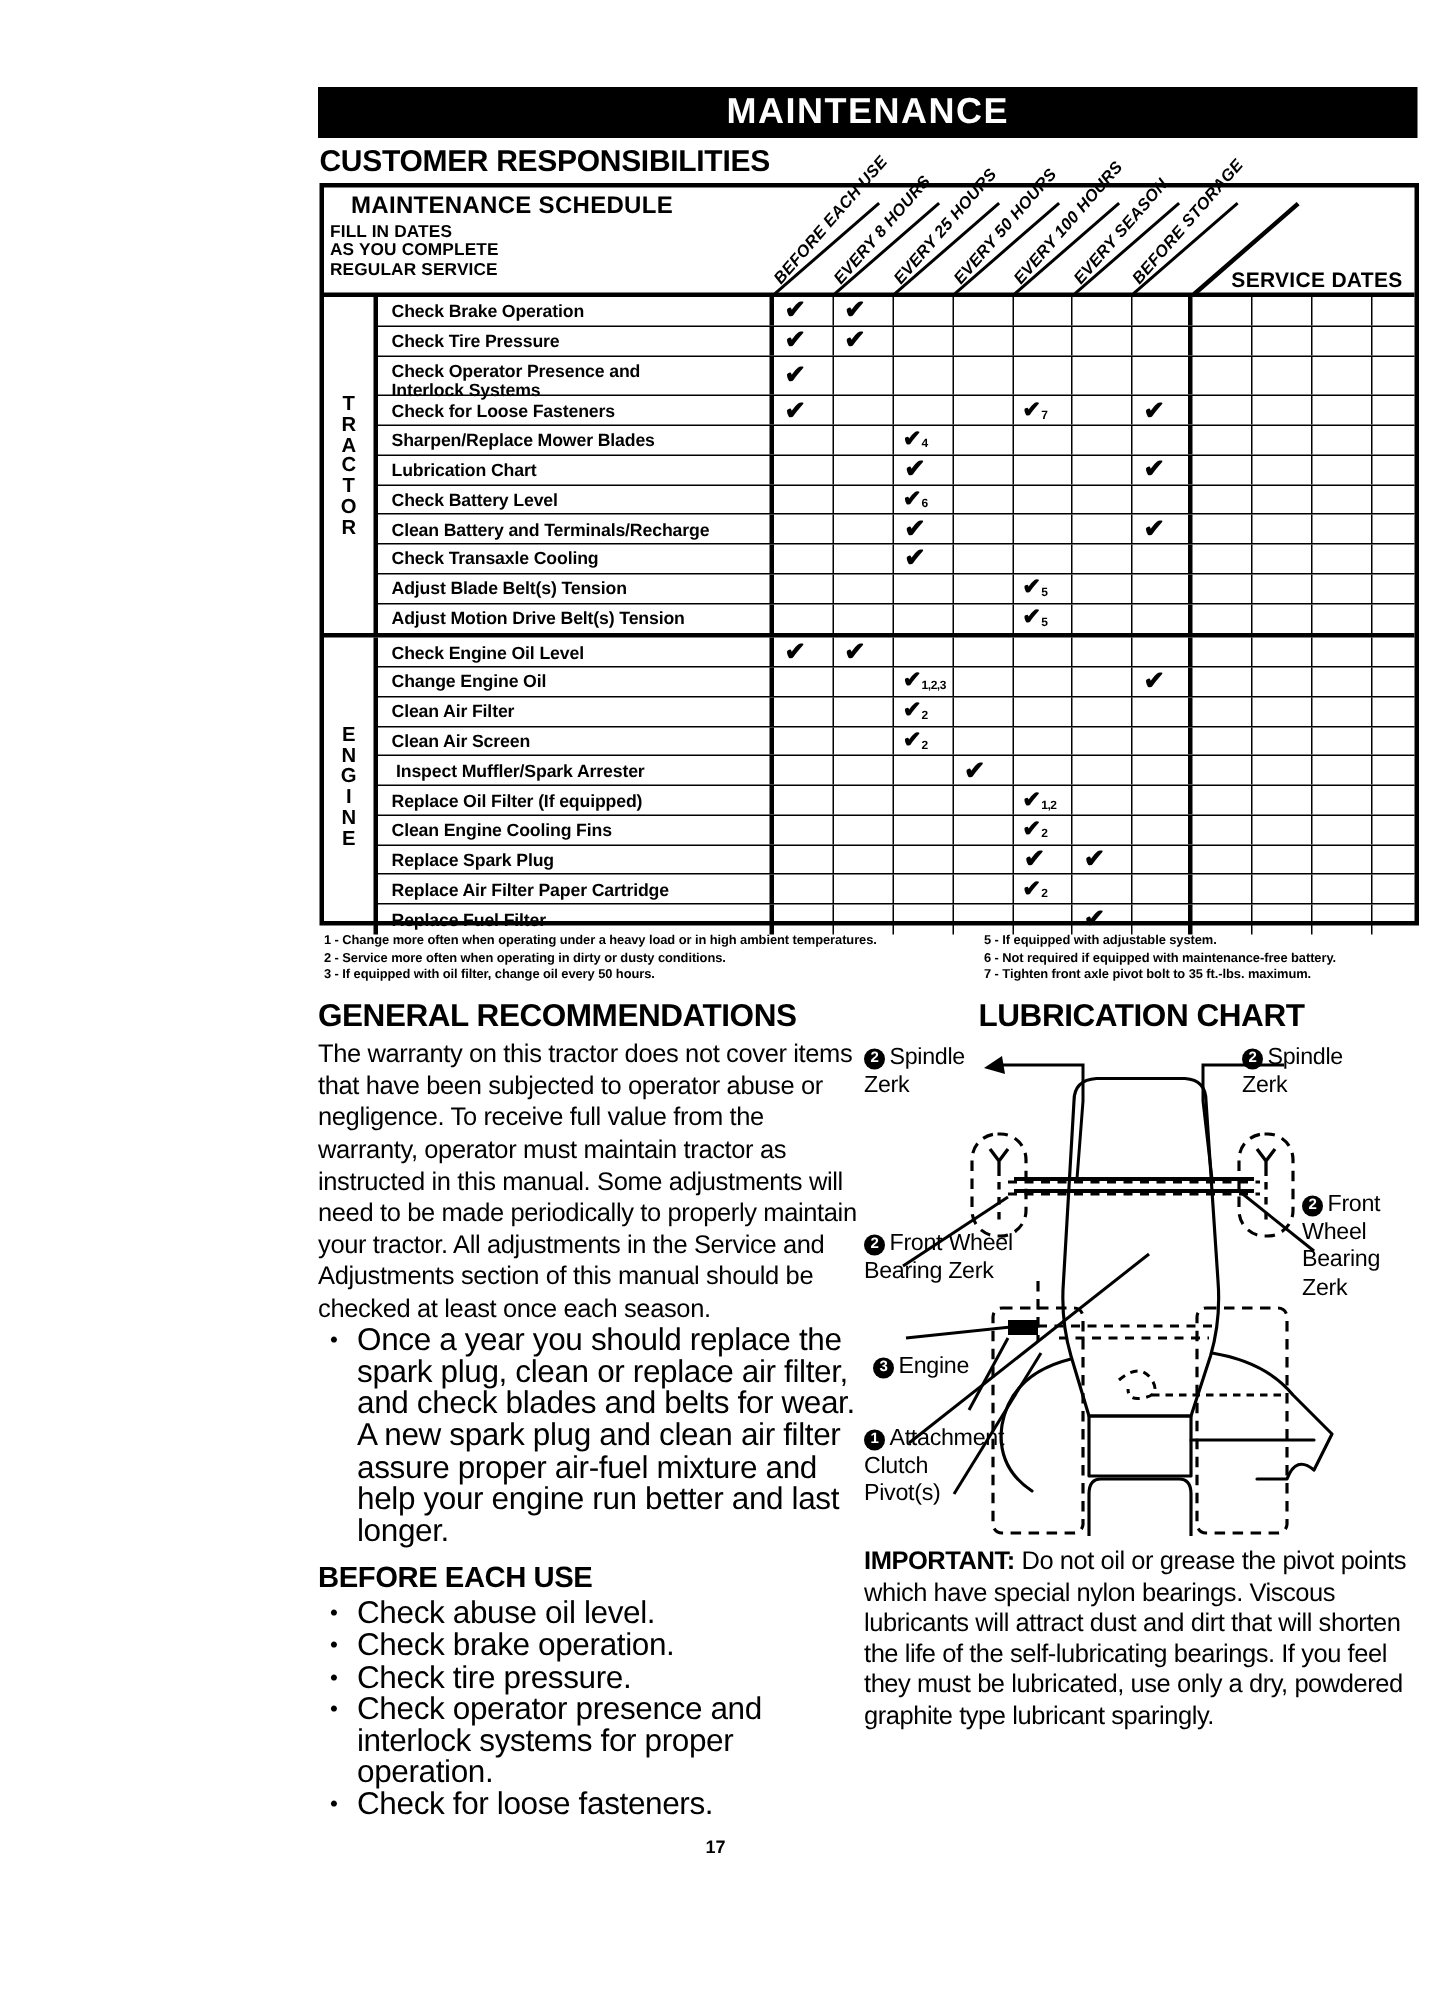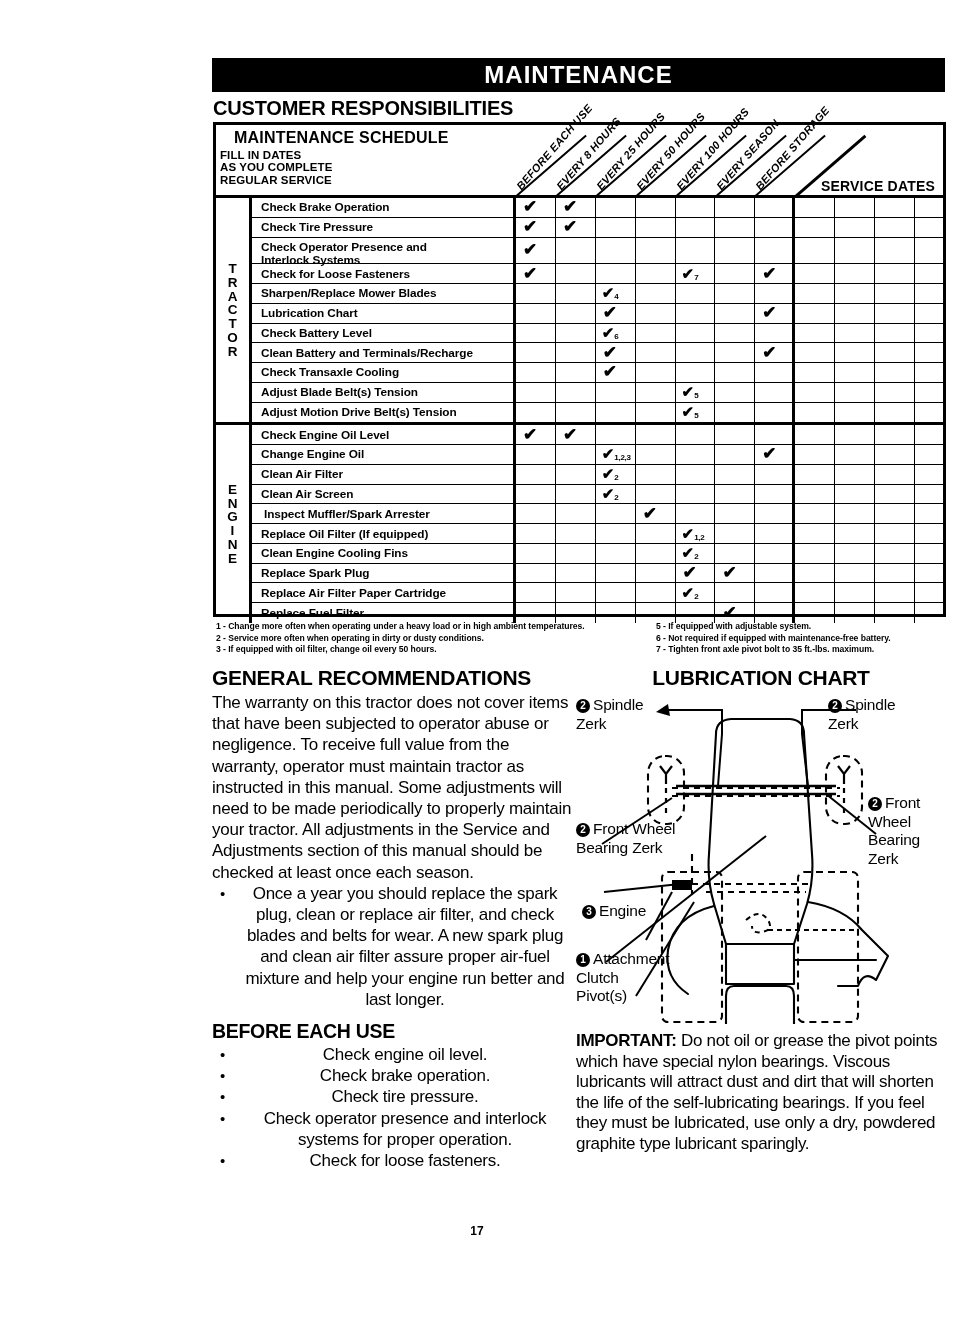--- a/index.html
+++ b/index.html
@@ -100,22 +100,22 @@
 
   h2.sec{
     margin:0 0 2px 0;font-size:21px;font-weight:bold;letter-spacing:-0.3px;
   }
   h2.sec.ctr{text-align:center;}
   p.body{
     margin:0;font-size:17px;line-height:21.2px;letter-spacing:-0.25px;
   }
   ul.bl{margin:0;padding:0;list-style:none;}
   ul.bl li{
-    position:relative;padding-left:26px;font-size:17px;line-height:21.2px;
-    letter-spacing:-0.25px;margin-top:0px;text-align:center;
+    position:relative;padding-left:26px;font-size:21px;line-height:21.2px;
+    letter-spacing:-0.25px;margin-top:0px;
   }
   ul.bl li:before{
     content:"\2022";position:absolute;left:8px;top:0;font-size:15px;
   }
   h2.sec2{margin:10px 0 1px 0;font-size:19.5px;font-weight:bold;letter-spacing:-0.3px;}
 
   
   #lub-wrap{position:relative;width:370px;height:330px;margin-top:4px;}
   #lub-svg{position:absolute;left:0;top:0;}
   .lbl{
@@ -610,21 +610,21 @@
   </div>
 
   <div id="colL">
     <h2 class="sec">GENERAL RECOMMENDATIONS</h2>
     <p class="body">The warranty on this tractor does not cover items that have been subjected to operator abuse or negligence. To receive full value from the warranty, operator must maintain tractor as instructed in this manual. Some adjustments will need to be made periodically to properly maintain your tractor. All adjustments in the Service and Adjustments section of this manual should be checked at least once each season.</p>
     <ul class="bl" id="gen-bullets">
         <li>Once a year you should replace the spark plug, clean or replace air filter, and check blades and belts for wear. A new spark plug and clean air filter assure proper air-fuel mixture and help your engine run better and last longer.</li>
       </ul>
     <h2 class="sec2">BEFORE EACH USE</h2>
     <ul class="bl" id="beu-bullets">
-        <li>Check engine oil level.</li>
+        <li>Check abuse oil level.</li>
         <li>Check brake operation.</li>
         <li>Check tire pressure.</li>
         <li>Check operator presence and interlock systems for proper operation.</li>
         <li>Check for loose fasteners.</li>
       </ul>
   </div>
 
   <div id="colR">
     <h2 class="sec ctr">LUBRICATION CHART</h2>
 

